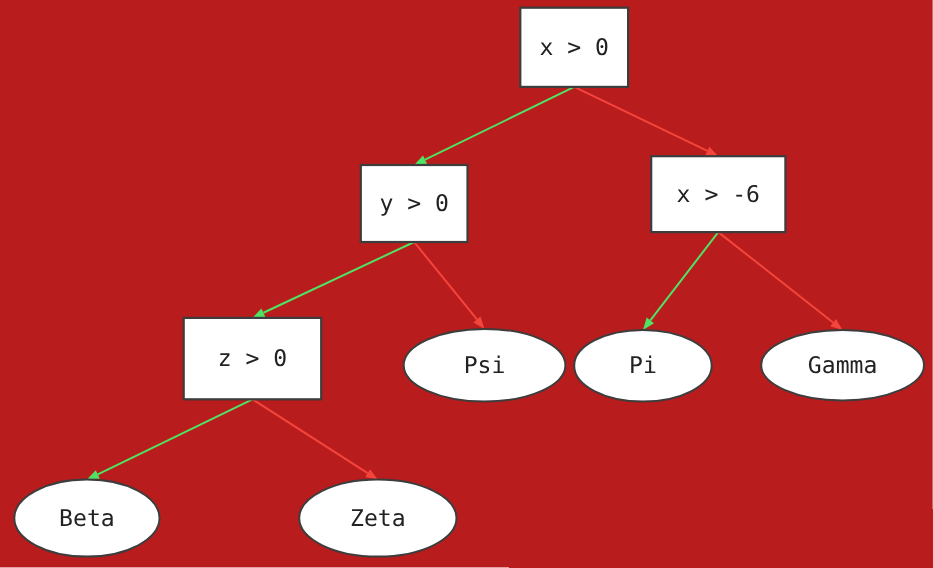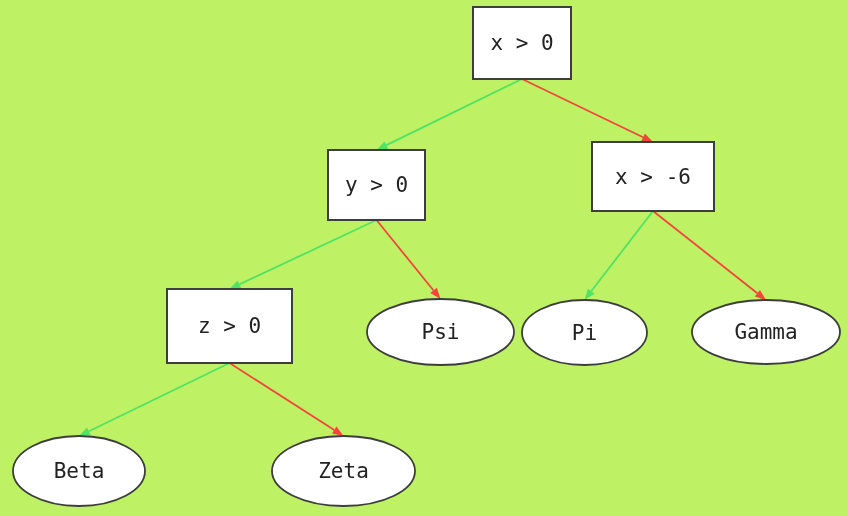--- a/index.html
+++ b/index.html
@@ -4,21 +4,21 @@
 <style>
   html, body {
     margin: 0;
     padding: 0;
     background: #ffffff;
   }
   .canvas {
     position: relative;
     width: 848px;
     height: 516px;
-    background: #bef264;
+    background: #b91c1c;
     overflow: hidden;
   }
   svg {
     display: block;
     width: 848px;
     height: 516px;
   }
   .node-label {
     font-family: "DejaVu Sans Mono", "Liberation Mono", monospace;
     font-size: 21px;

